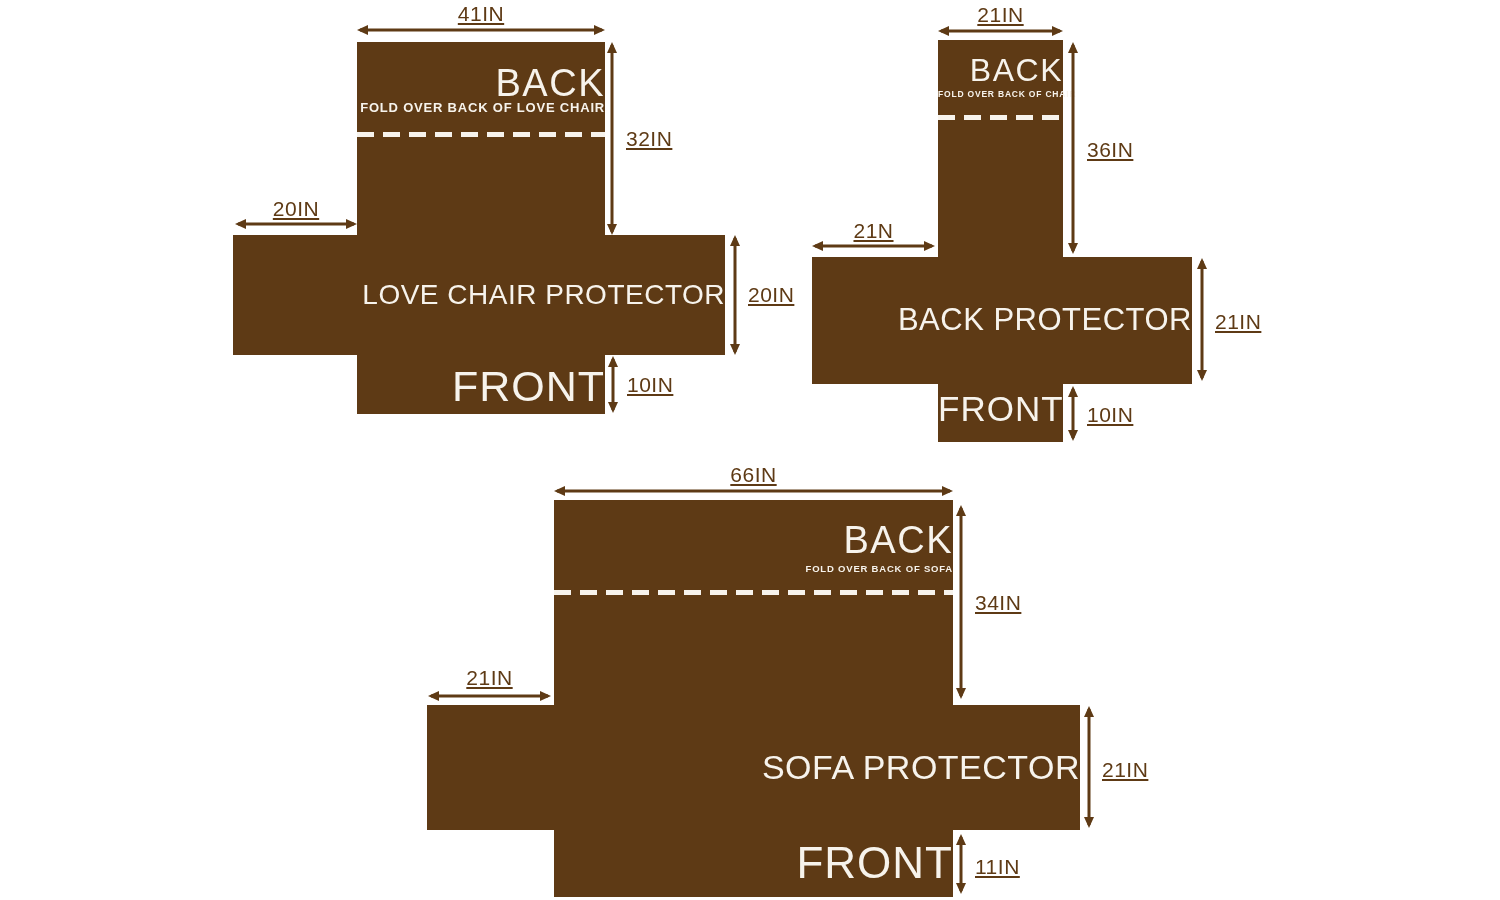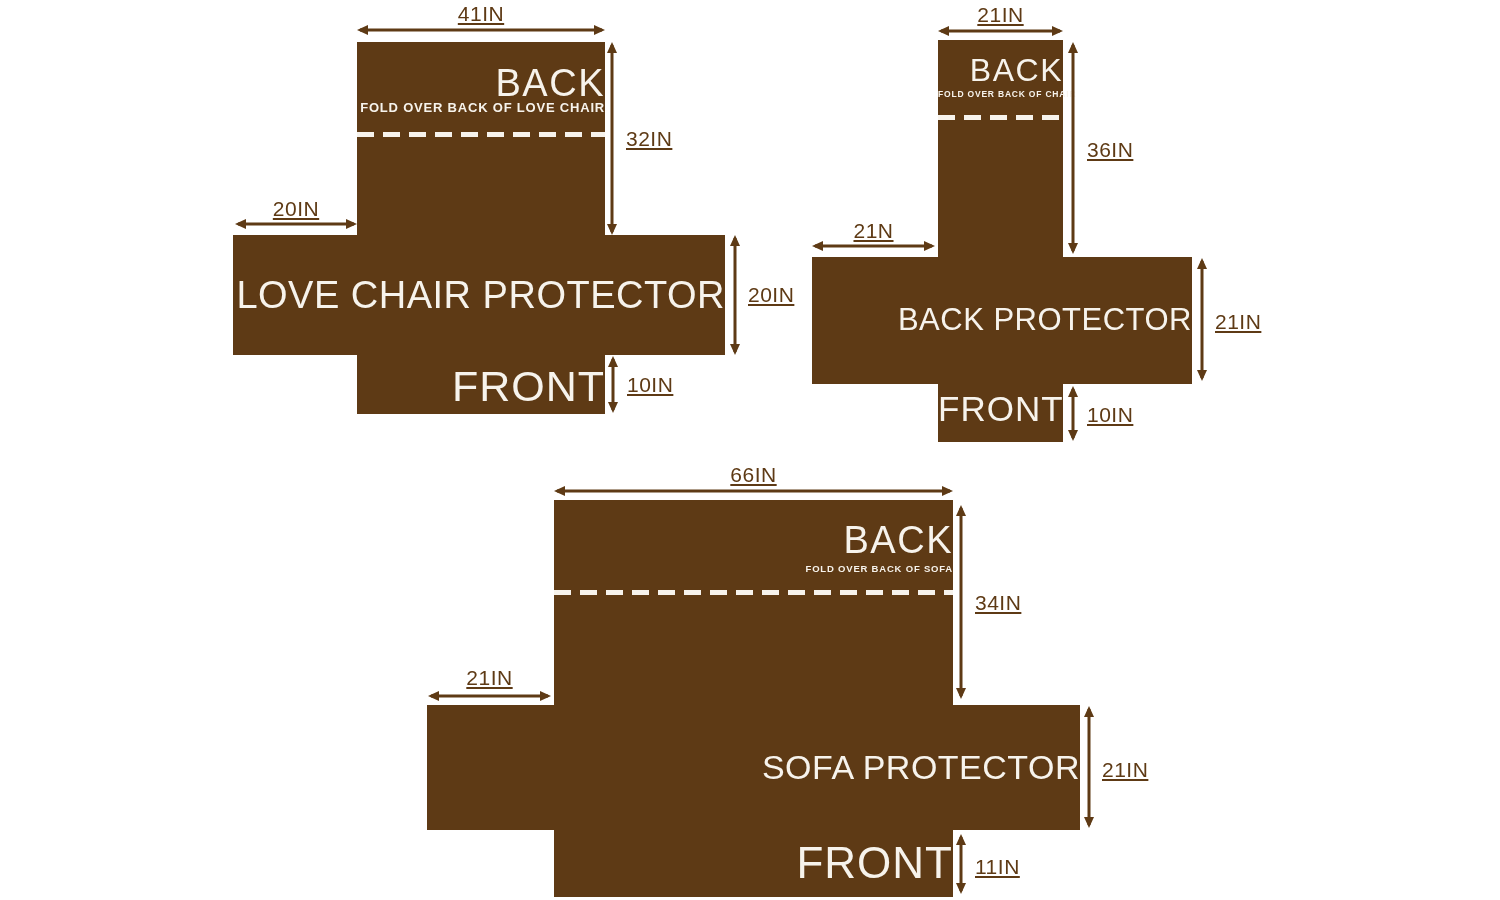--- a/index.html
+++ b/index.html
@@ -36,21 +36,21 @@
   .arrow.v .head-u{top:0;border-bottom:11px solid var(--brown);}
   .arrow.v .head-d{bottom:0;border-top:11px solid var(--brown);}
 
   
   .d1-back{left:357px;top:42px;width:248px;height:193px;}
   .d1-band{left:233px;top:235px;width:492px;height:120px;}
   .d1-front{left:357px;top:355px;width:248px;height:59px;}
   .d1-fold{left:357px;top:132px;width:248px;}
   .d1-back-label{left:357px;top:61px;width:248px;height:44px;line-height:44px;font-size:38px;}
   .d1-fold-note{left:357px;top:100px;width:248px;height:16px;line-height:16px;font-size:13px;}
-  .d1-name{left:233px;top:273px;width:492px;height:44px;line-height:44px;font-size:38px;}
+  .d1-name{left:233px;top:273px;width:492px;height:44px;line-height:44px;font-size:28px;}
   .d1-front-label{left:357px;top:363px;width:248px;height:46px;line-height:46px;font-size:43px;}
   .d1-arr-top{left:357px;top:23px;width:248px;}
   .d1-lbl-top{left:357px;top:2px;width:248px;}
   .d1-arr-backh{left:605px;top:42px;height:193px;}
   .d1-lbl-backh{left:626px;top:127px;}
   .d1-arr-leftarm{left:235px;top:217px;width:122px;}
   .d1-lbl-leftarm{left:235px;top:197px;width:122px;}
   .d1-arr-armh{left:728px;top:235px;height:120px;}
   .d1-lbl-armh{left:748px;top:283px;}
   .d1-arr-fronth{left:606px;top:356px;height:57px;}

